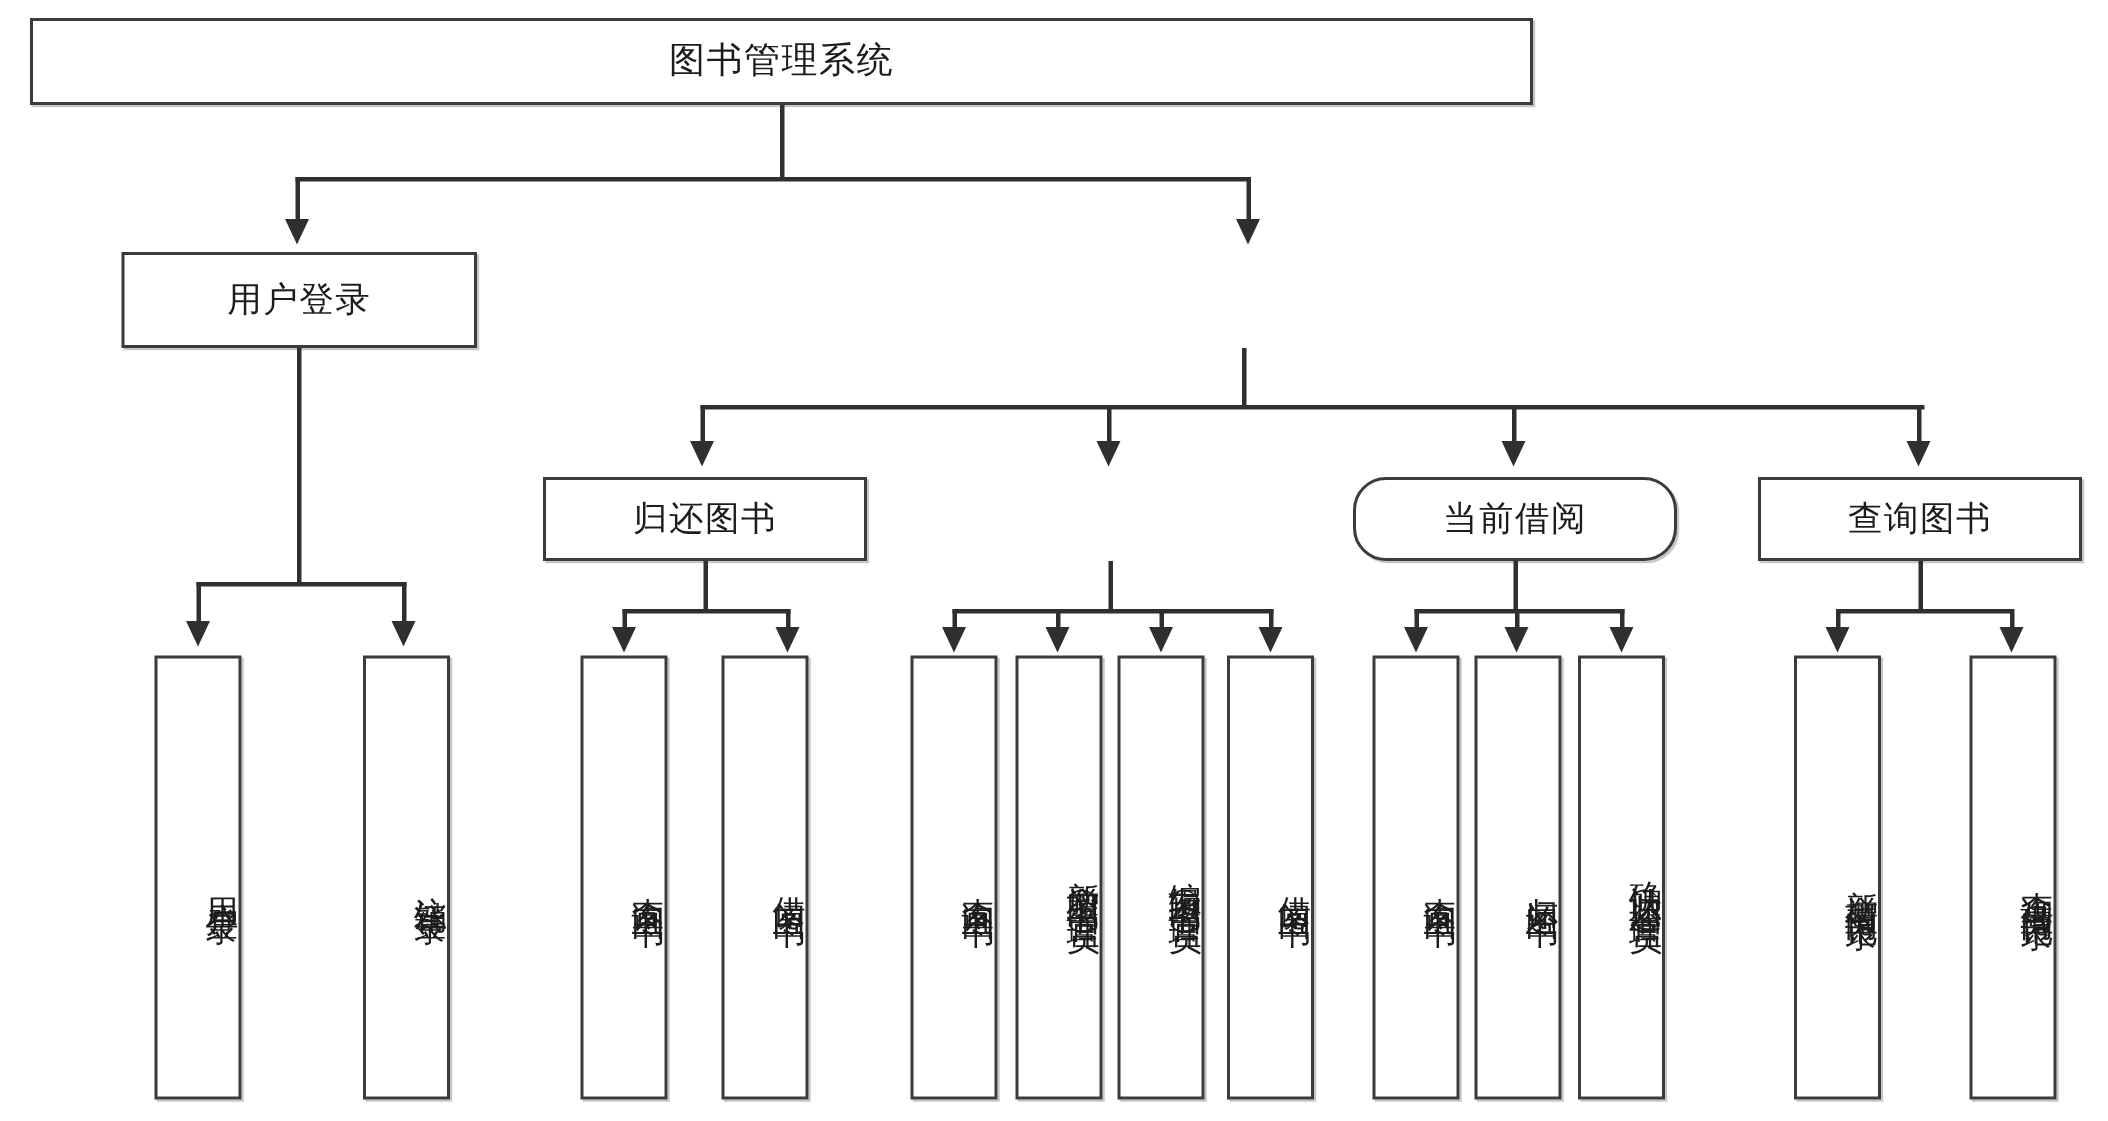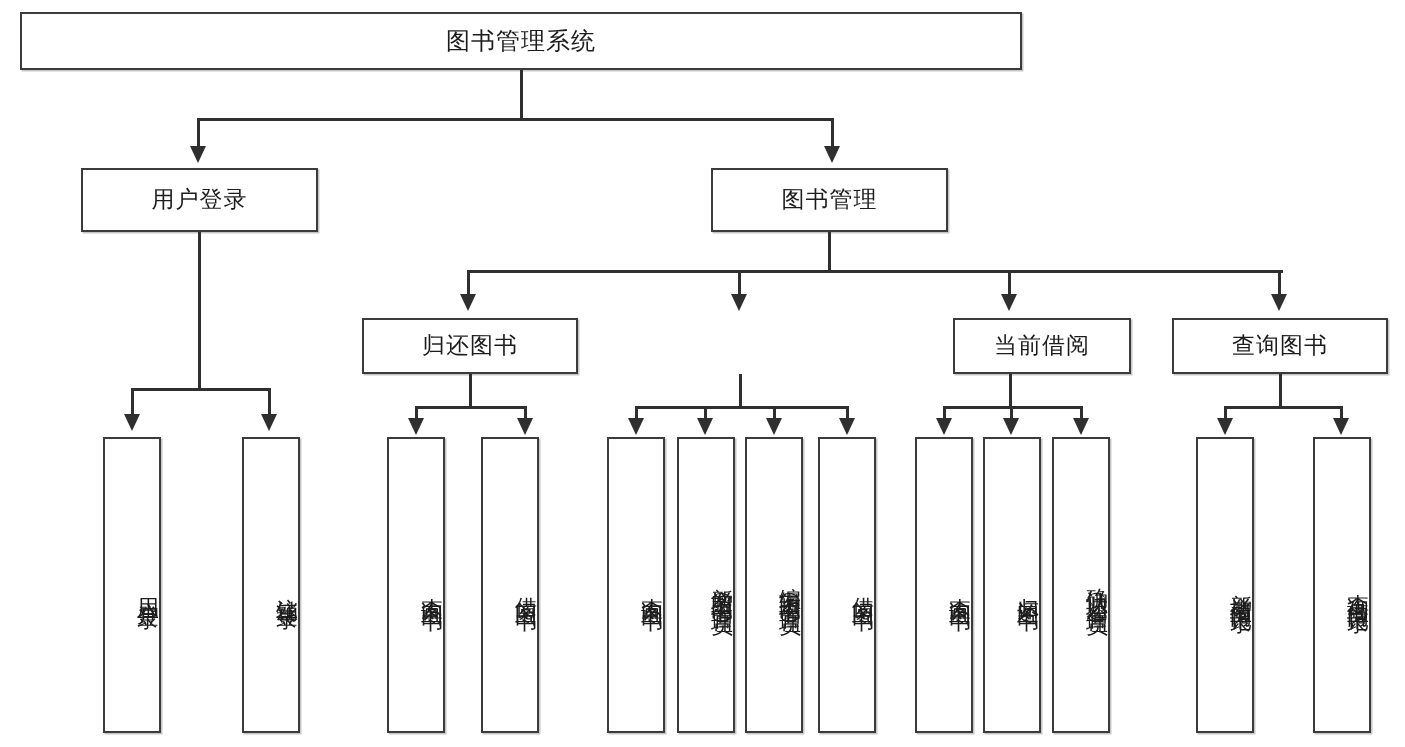--- a/index.html
+++ b/index.html
@@ -88,23 +88,20 @@
 
   <div class="edge v" style="left:197px; top:118px; width:3px; height:30px;"></div>
   <div class="arrow" style="left:190px; top:146px;"></div>
 
   <div class="edge v" style="left:831px; top:118px; width:3px; height:30px;"></div>
   <div class="arrow" style="left:824px; top:146px;"></div>
 
   <div class="node horizontal" style="left:81px; top:168px; width:237px; height:64px;">
     <span>用户登录</span>
   </div>
-  <div class="node horizontal" style="left:711px; top:168px; width:237px; height:64px;">
-    <span>图书管理</span>
-  </div>
 
   <div class="edge v" style="left:198px; top:232px; width:3px; height:158px;"></div>
   <div class="edge h" style="left:131px; top:388px; width:140px; height:3px;"></div>
   <div class="edge v" style="left:131px; top:388px; width:3px; height:28px;"></div>
   <div class="arrow" style="left:124px; top:414px;"></div>
   <div class="edge v" style="left:268px; top:388px; width:3px; height:28px;"></div>
   <div class="arrow" style="left:261px; top:414px;"></div>
 
   <div class="edge v" style="left:828px; top:232px; width:3px; height:40px;"></div>
   <div class="edge h" style="left:467px; top:270px; width:816px; height:3px;"></div>
@@ -117,21 +114,21 @@
 
   <div class="edge v" style="left:1008px; top:270px; width:3px; height:26px;"></div>
   <div class="arrow" style="left:1001px; top:294px;"></div>
 
   <div class="edge v" style="left:1278px; top:270px; width:3px; height:26px;"></div>
   <div class="arrow" style="left:1271px; top:294px;"></div>
 
   <div class="node horizontal" style="left:362px; top:318px; width:216px; height:56px;">
     <span>归还图书</span>
   </div>
-  <div class="node horizontal" style="left:953px; top:318px; width:178px; height:56px;">
+  <div class="node horizontal" style="left:902px; top:318px; width:216px; height:56px;border-radius:22px;">
     <span>当前借阅</span>
   </div>
   <div class="node horizontal" style="left:1172px; top:318px; width:216px; height:56px;">
     <span>查询图书</span>
   </div>
 
   <div class="edge v" style="left:469px; top:374px; width:3px; height:34px;"></div>
   <div class="edge h" style="left:415px; top:406px; width:112px; height:3px;"></div>
   <div class="edge v" style="left:415px; top:406px; width:3px; height:14px;"></div>
   <div class="arrow" style="left:408px; top:418px;"></div>

